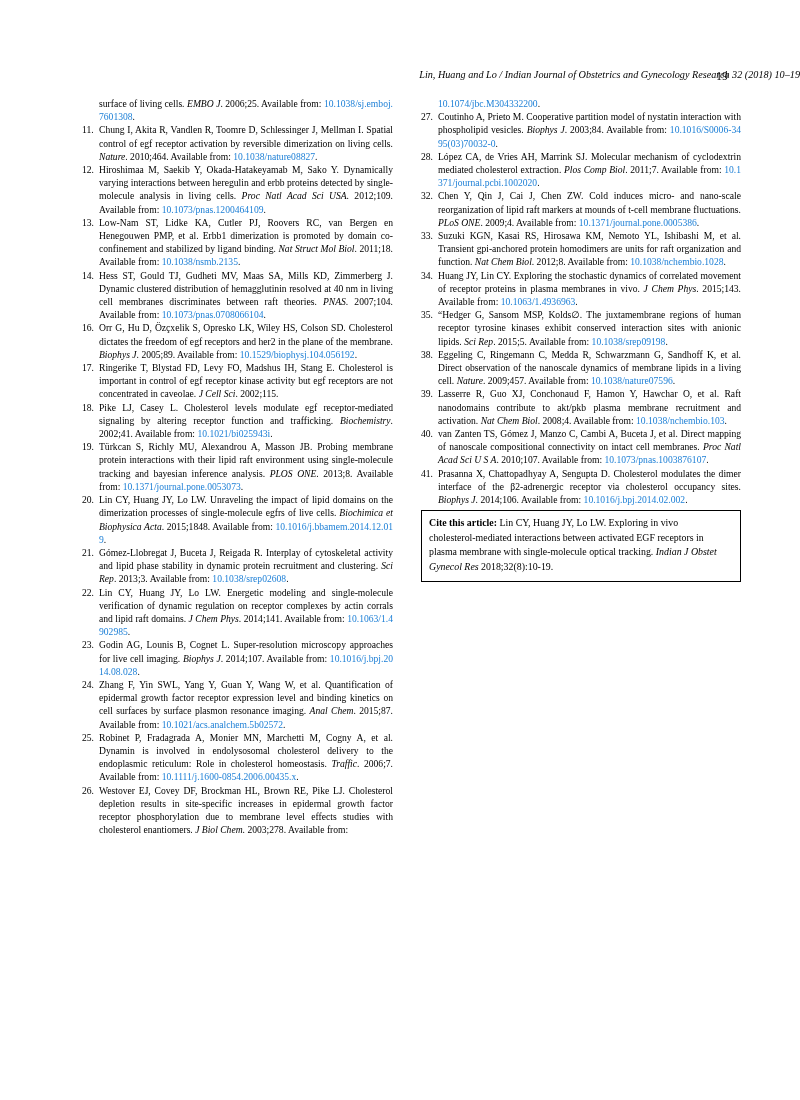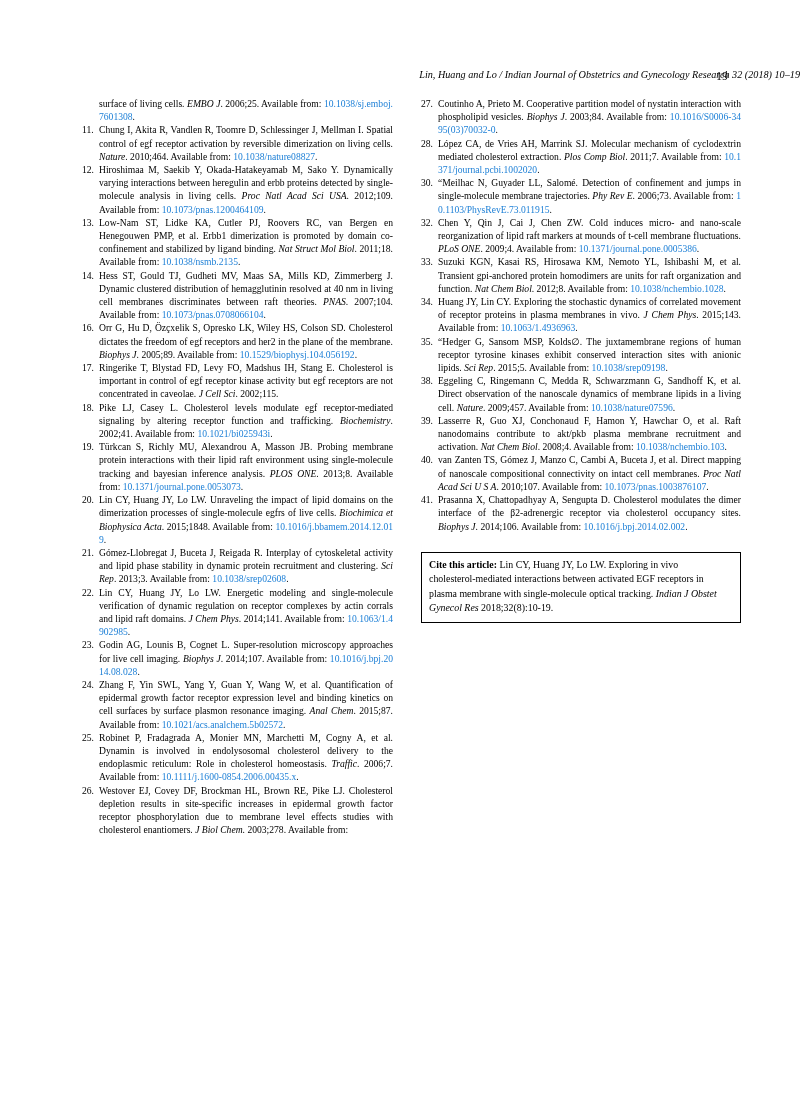--- a/index.html
+++ b/index.html
@@ -58,21 +58,21 @@
   .seg-t { }
   .seg-i { font-style: italic; }
   .seg-b { font-weight: bold; }
   a.seg-l {
     color: var(--link, #1c7fd6);
     text-decoration: none;
     word-break: break-all;
     cursor: pointer;
   }
   .cite-box {
-    margin-top: 19px;
+    margin-top: 4px;
     border: 1px solid #000;
     padding: 5px 13px 7px 7px;
     font-size: 9.9px;
     line-height: 14.4px;
     text-align: left;
   }
 </style>
 </head>
 <body>
 
@@ -95,23 +95,23 @@
       <p class="ref"><span class="ref-num">20.</span><span class="seg-t">Lin CY, Huang JY, Lo LW. Unraveling the impact of lipid domains on the dimerization processes of single-molecule egfrs of live cells. </span><span class="seg-i">Biochimica et Biophysica Acta</span><span class="seg-t">. 2015;1848. Available from: </span><a class="seg-l" href="#">10.1016/j.bbamem.2014.12.019</a><span class="seg-t">.</span></p>
       <p class="ref"><span class="ref-num">21.</span><span class="seg-t">Gómez-Llobregat J, Buceta J, Reigada R. Interplay of cytoskeletal activity and lipid phase stability in dynamic protein recruitment and clustering. </span><span class="seg-i">Sci Rep</span><span class="seg-t">. 2013;3. Available from: </span><a class="seg-l" href="#">10.1038/srep02608</a><span class="seg-t">.</span></p>
       <p class="ref"><span class="ref-num">22.</span><span class="seg-t">Lin CY, Huang JY, Lo LW. Energetic modeling and single-molecule verification of dynamic regulation on receptor complexes by actin corrals and lipid raft domains. </span><span class="seg-i">J Chem Phys</span><span class="seg-t">. 2014;141. Available from: </span><a class="seg-l" href="#">10.1063/1.4902985</a><span class="seg-t">.</span></p>
       <p class="ref"><span class="ref-num">23.</span><span class="seg-t">Godin AG, Lounis B, Cognet L. Super-resolution microscopy approaches for live cell imaging. </span><span class="seg-i">Biophys J</span><span class="seg-t">. 2014;107. Available from: </span><a class="seg-l" href="#">10.1016/j.bpj.2014.08.028</a><span class="seg-t">.</span></p>
       <p class="ref"><span class="ref-num">24.</span><span class="seg-t">Zhang F, Yin SWL, Yang Y, Guan Y, Wang W, et al. Quantification of epidermal growth factor receptor expression level and binding kinetics on cell surfaces by surface plasmon resonance imaging. </span><span class="seg-i">Anal Chem</span><span class="seg-t">. 2015;87. Available from: </span><a class="seg-l" href="#">10.1021/acs.analchem.5b02572</a><span class="seg-t">.</span></p>
       <p class="ref"><span class="ref-num">25.</span><span class="seg-t">Robinet P, Fradagrada A, Monier MN, Marchetti M, Cogny A, et al. Dynamin is involved in endolysosomal cholesterol delivery to the endoplasmic reticulum: Role in cholesterol homeostasis. </span><span class="seg-i">Traffic</span><span class="seg-t">. 2006;7. Available from: </span><a class="seg-l" href="#">10.1111/j.1600-0854.2006.00435.x</a><span class="seg-t">.</span></p>
       <p class="ref"><span class="ref-num">26.</span><span class="seg-t">Westover EJ, Covey DF, Brockman HL, Brown RE, Pike LJ. Cholesterol depletion results in site-specific increases in epidermal growth factor receptor phosphorylation due to membrane level effects studies with cholesterol enantiomers. </span><span class="seg-i">J Biol Chem</span><span class="seg-t">. 2003;278. Available from:</span></p>
     </div>
   <div class="col right" id="col-right">
 
+  <p class="ref cont"><a class="seg-l" href="#">10.1074/jbc.M304332200</a><span class="seg-t">.</span></p>
       <p class="ref"><span class="ref-num">27.</span><span class="seg-t">Coutinho A, Prieto M. Cooperative partition model of nystatin interaction with phospholipid vesicles. </span><span class="seg-i">Biophys J</span><span class="seg-t">. 2003;84. Available from: </span><a class="seg-l" href="#">10.1016/S0006-3495(03)70032-0</a><span class="seg-t">.</span></p>
       <p class="ref"><span class="ref-num">28.</span><span class="seg-t">López CA, de Vries AH, Marrink SJ. Molecular mechanism of cyclodextrin mediated cholesterol extraction. </span><span class="seg-i">Plos Comp Biol</span><span class="seg-t">. 2011;7. Available from: </span><a class="seg-l" href="#">10.1371/journal.pcbi.1002020</a><span class="seg-t">.</span></p>
-      <p class="ref"><span class="ref-num">30.</span><span class="seg-t">“Meilhac N, Guyader LL, Salomé. Detection of confinement and jumps in single-molecule membrane trajectories. </span><span class="seg-i">Phy Rev E</span><span class="seg-t">. 2006;73. Available from: </span><a class="seg-l" href="#">10.1103/PhysRevE.73.011915</a><span class="seg-t">.</span></p>
       <p class="ref"><span class="ref-num">32.</span><span class="seg-t">Chen Y, Qin J, Cai J, Chen ZW. Cold induces micro- and nano-scale reorganization of lipid raft markers at mounds of t-cell membrane fluctuations. </span><span class="seg-i">PLoS ONE</span><span class="seg-t">. 2009;4. Available from: </span><a class="seg-l" href="#">10.1371/journal.pone.0005386</a><span class="seg-t">.</span></p>
       <p class="ref"><span class="ref-num">33.</span><span class="seg-t">Suzuki KGN, Kasai RS, Hirosawa KM, Nemoto YL, Ishibashi M, et al. Transient gpi-anchored protein homodimers are units for raft organization and function. </span><span class="seg-i">Nat Chem Biol</span><span class="seg-t">. 2012;8. Available from: </span><a class="seg-l" href="#">10.1038/nchembio.1028</a><span class="seg-t">.</span></p>
       <p class="ref"><span class="ref-num">34.</span><span class="seg-t">Huang JY, Lin CY. Exploring the stochastic dynamics of correlated movement of receptor proteins in plasma membranes in vivo. </span><span class="seg-i">J Chem Phys</span><span class="seg-t">. 2015;143. Available from: </span><a class="seg-l" href="#">10.1063/1.4936963</a><span class="seg-t">.</span></p>
       <p class="ref"><span class="ref-num">35.</span><span class="seg-t">“Hedger G, Sansom MSP, Kolds∅. The juxtamembrane regions of human receptor tyrosine kinases exhibit conserved interaction sites with anionic lipids. </span><span class="seg-i">Sci Rep</span><span class="seg-t">. 2015;5. Available from: </span><a class="seg-l" href="#">10.1038/srep09198</a><span class="seg-t">.</span></p>
       <p class="ref"><span class="ref-num">38.</span><span class="seg-t">Eggeling C, Ringemann C, Medda R, Schwarzmann G, Sandhoff K, et al. Direct observation of the nanoscale dynamics of membrane lipids in a living cell. </span><span class="seg-i">Nature</span><span class="seg-t">. 2009;457. Available from: </span><a class="seg-l" href="#">10.1038/nature07596</a><span class="seg-t">.</span></p>
       <p class="ref"><span class="ref-num">39.</span><span class="seg-t">Lasserre R, Guo XJ, Conchonaud F, Hamon Y, Hawchar O, et al. Raft nanodomains contribute to akt/pkb plasma membrane recruitment and activation. </span><span class="seg-i">Nat Chem Biol</span><span class="seg-t">. 2008;4. Available from: </span><a class="seg-l" href="#">10.1038/nchembio.103</a><span class="seg-t">.</span></p>
       <p class="ref"><span class="ref-num">40.</span><span class="seg-t">van Zanten TS, Gómez J, Manzo C, Cambi A, Buceta J, et al. Direct mapping of nanoscale compositional connectivity on intact cell membranes. </span><span class="seg-i">Proc Natl Acad Sci U S A</span><span class="seg-t">. 2010;107. Available from: </span><a class="seg-l" href="#">10.1073/pnas.1003876107</a><span class="seg-t">.</span></p>
       <p class="ref"><span class="ref-num">41.</span><span class="seg-t">Prasanna X, Chattopadhyay A, Sengupta D. Cholesterol modulates the dimer interface of the β2-adrenergic receptor via cholesterol occupancy sites. </span><span class="seg-i">Biophys J</span><span class="seg-t">. 2014;106. Available from: </span><a class="seg-l" href="#">10.1016/j.bpj.2014.02.002</a><span class="seg-t">.</span></p>
       <div class="cite-box"><span class="seg-b">Cite this article: </span><span class="seg-t">Lin CY, Huang JY, Lo LW. Exploring in vivo cholesterol-mediated interactions between activated EGF receptors in plasma membrane with single-molecule optical tracking. </span><span class="seg-i">Indian J Obstet Gynecol Res</span><span class="seg-t"> 2018;32(8):10-19.</span></div>
     </div>

